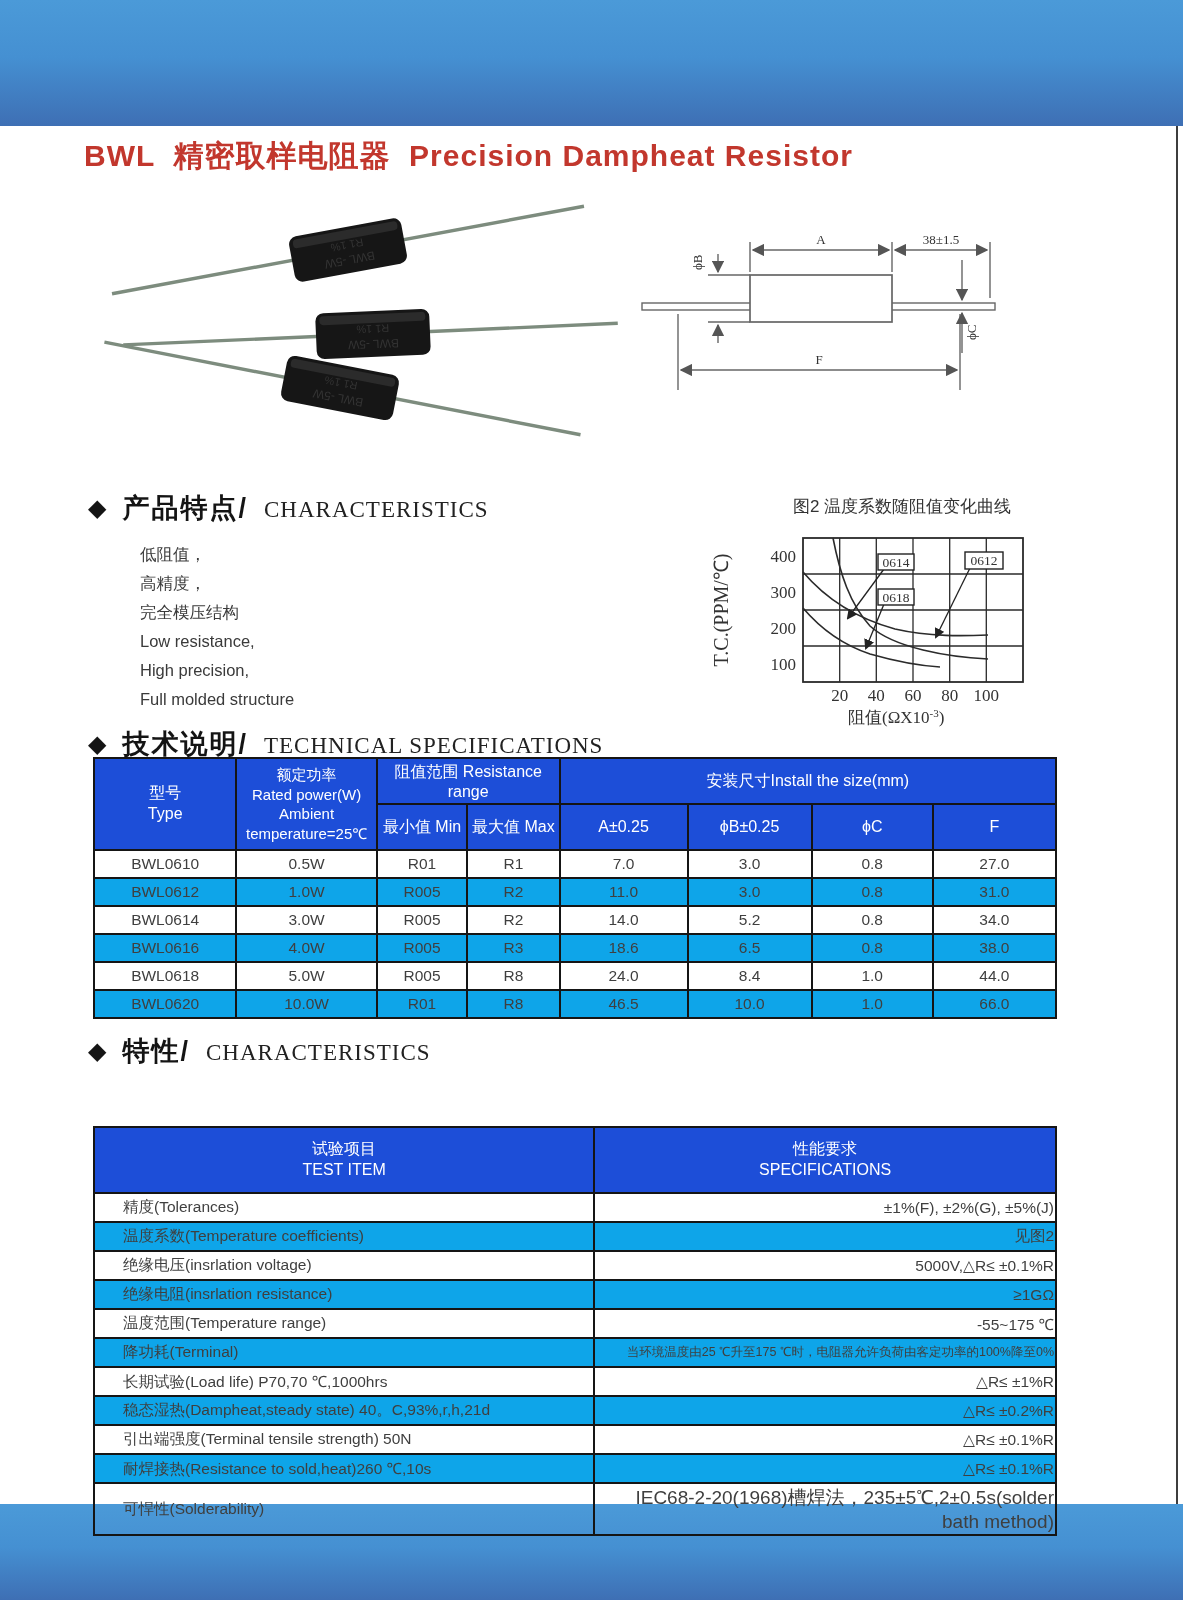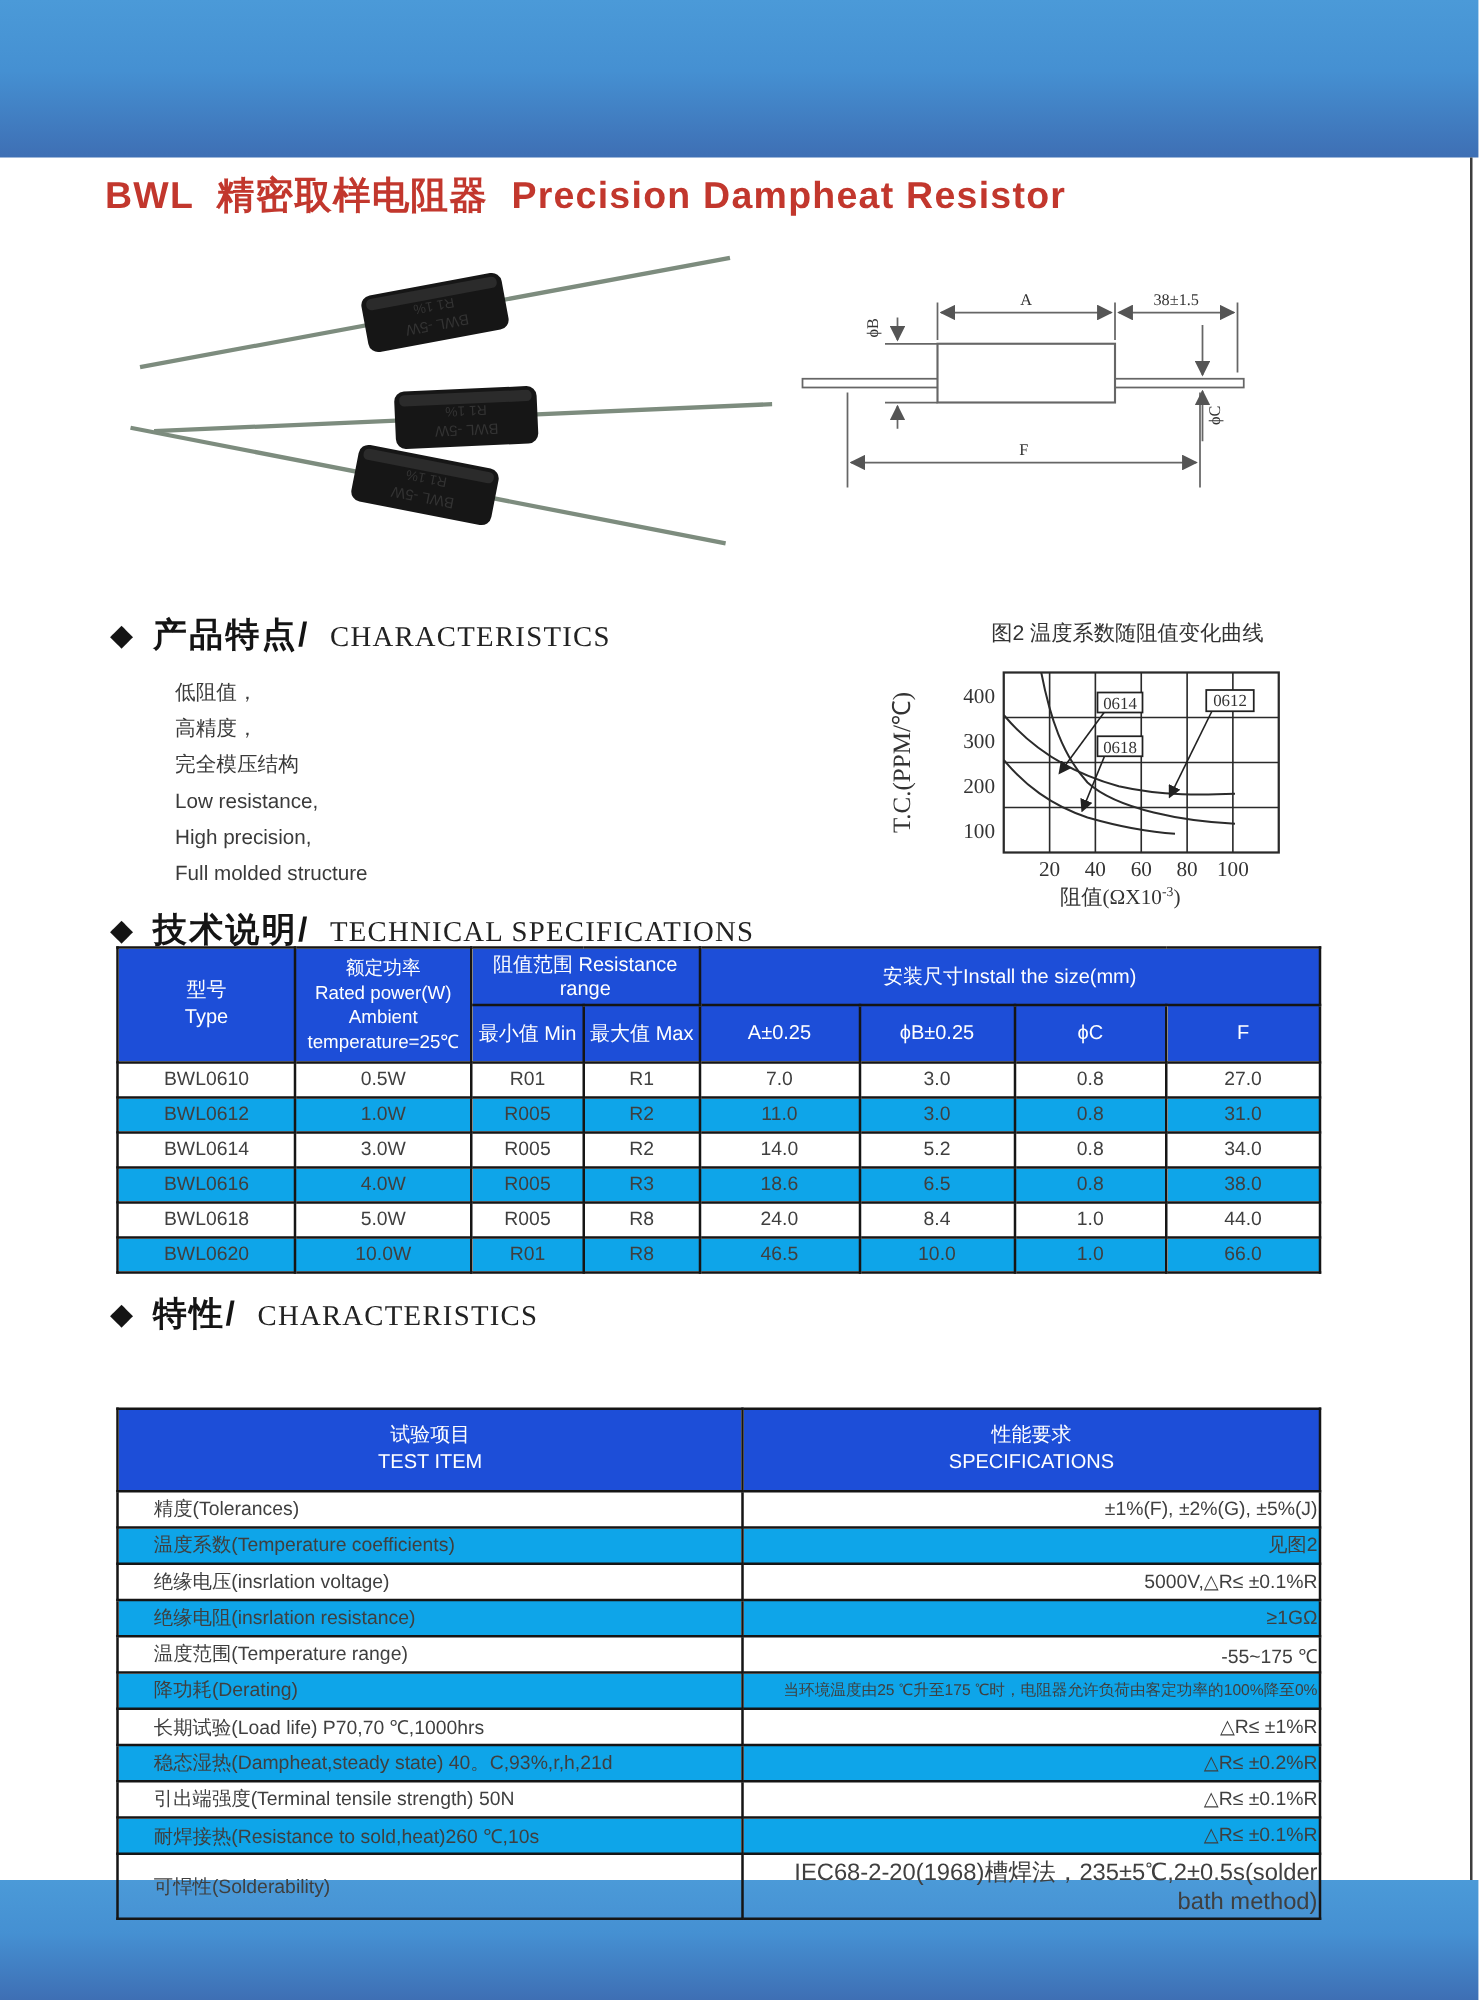--- a/index.html
+++ b/index.html
@@ -331,21 +331,21 @@
       </tr>
       <tr class="row-alt">
         <td class="item">绝缘电阻(insrlation resistance)</td>
         <td class="spec">≥1GΩ</td>
       </tr>
       <tr>
         <td class="item">温度范围(Temperature range)</td>
         <td class="spec">-55~175 ℃</td>
       </tr>
       <tr class="row-alt">
-        <td class="item">降功耗(Derating)</td>
+        <td class="item">降功耗(Terminal)</td>
         <td class="spec small">当环境温度由25 ℃升至175 ℃时，电阻器允许负荷由客定功率的100%降至0%</td>
       </tr>
       <tr>
         <td class="item">长期试验(Load life) P70,70 ℃,1000hrs</td>
         <td class="spec">△R≤ ±1%R</td>
       </tr>
       <tr class="row-alt">
         <td class="item">稳态湿热(Dampheat,steady state) 40。C,93%,r,h,21d</td>
         <td class="spec">△R≤ ±0.2%R</td>
       </tr>

